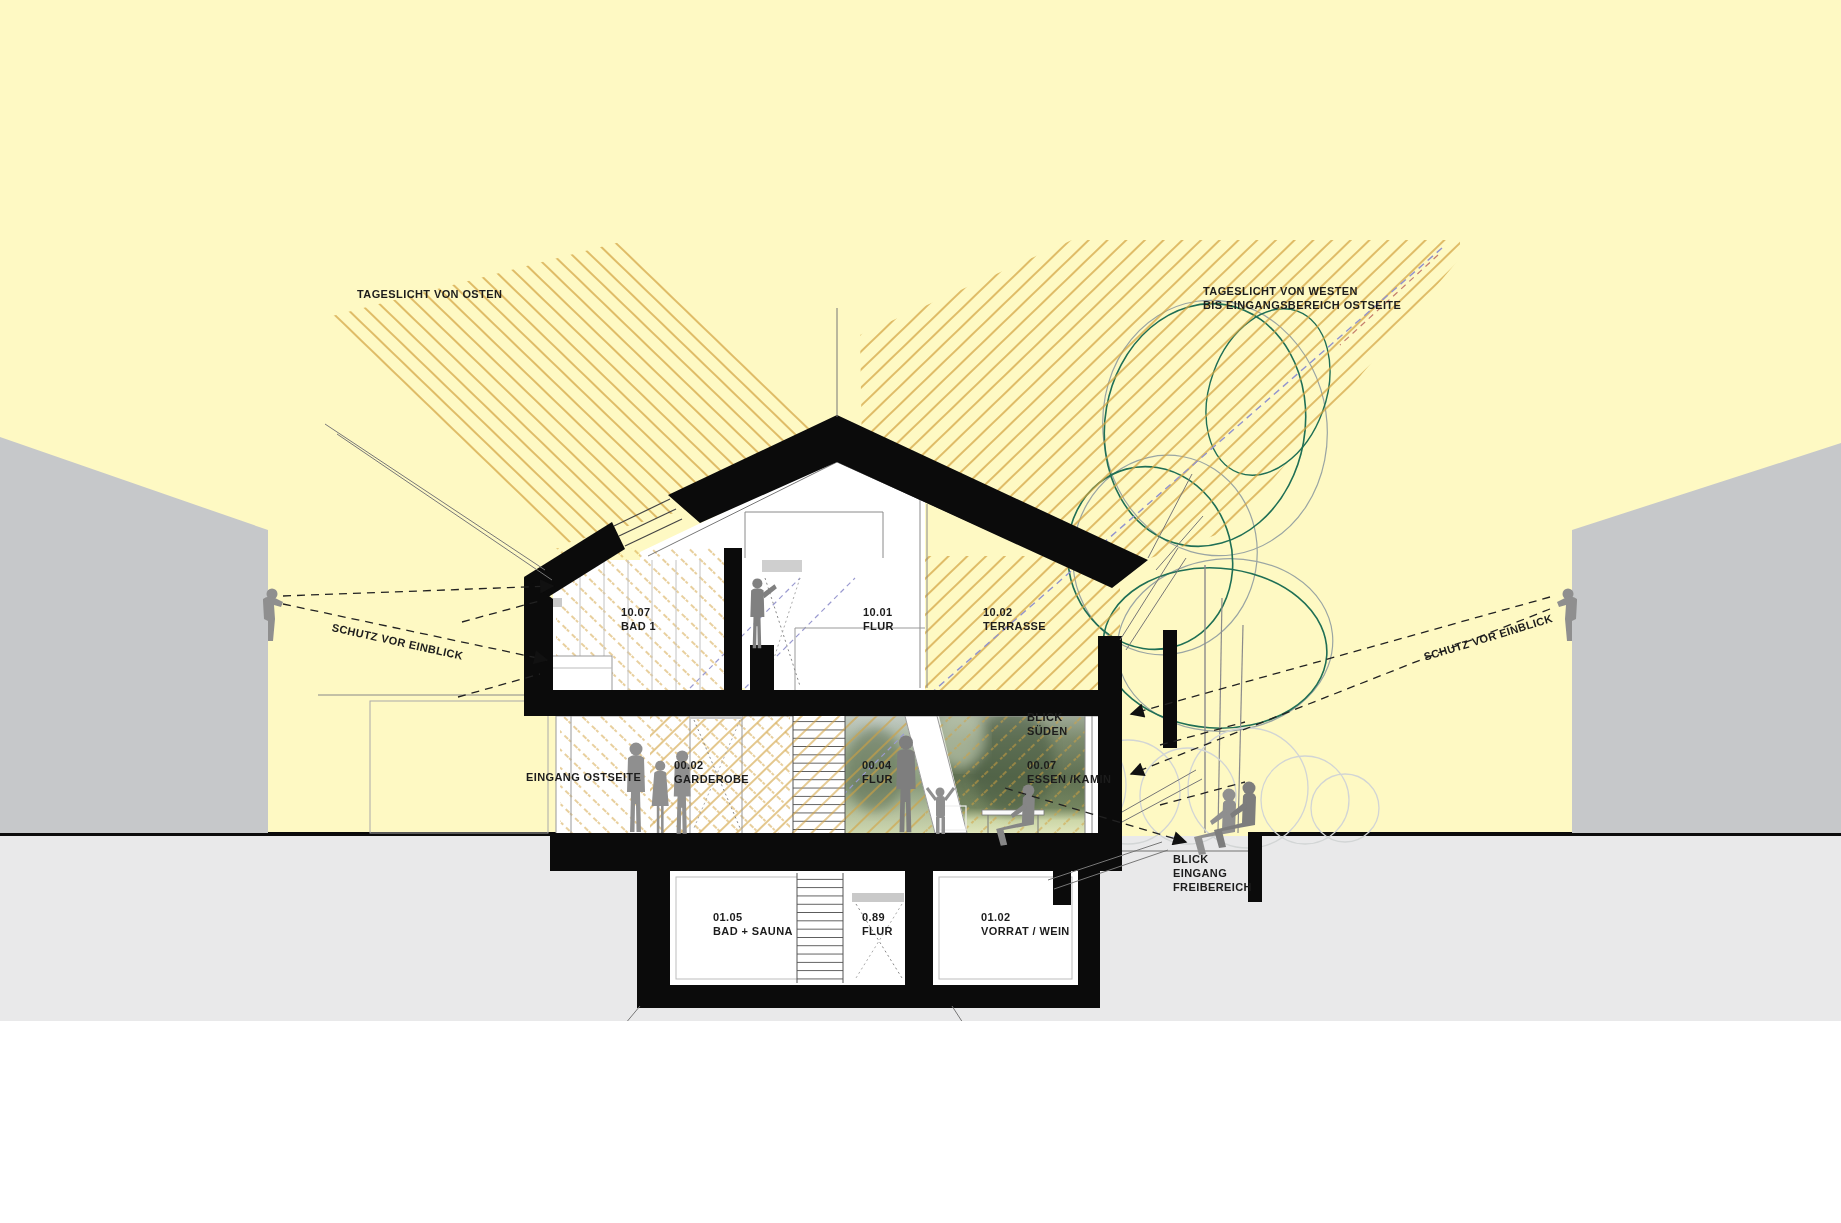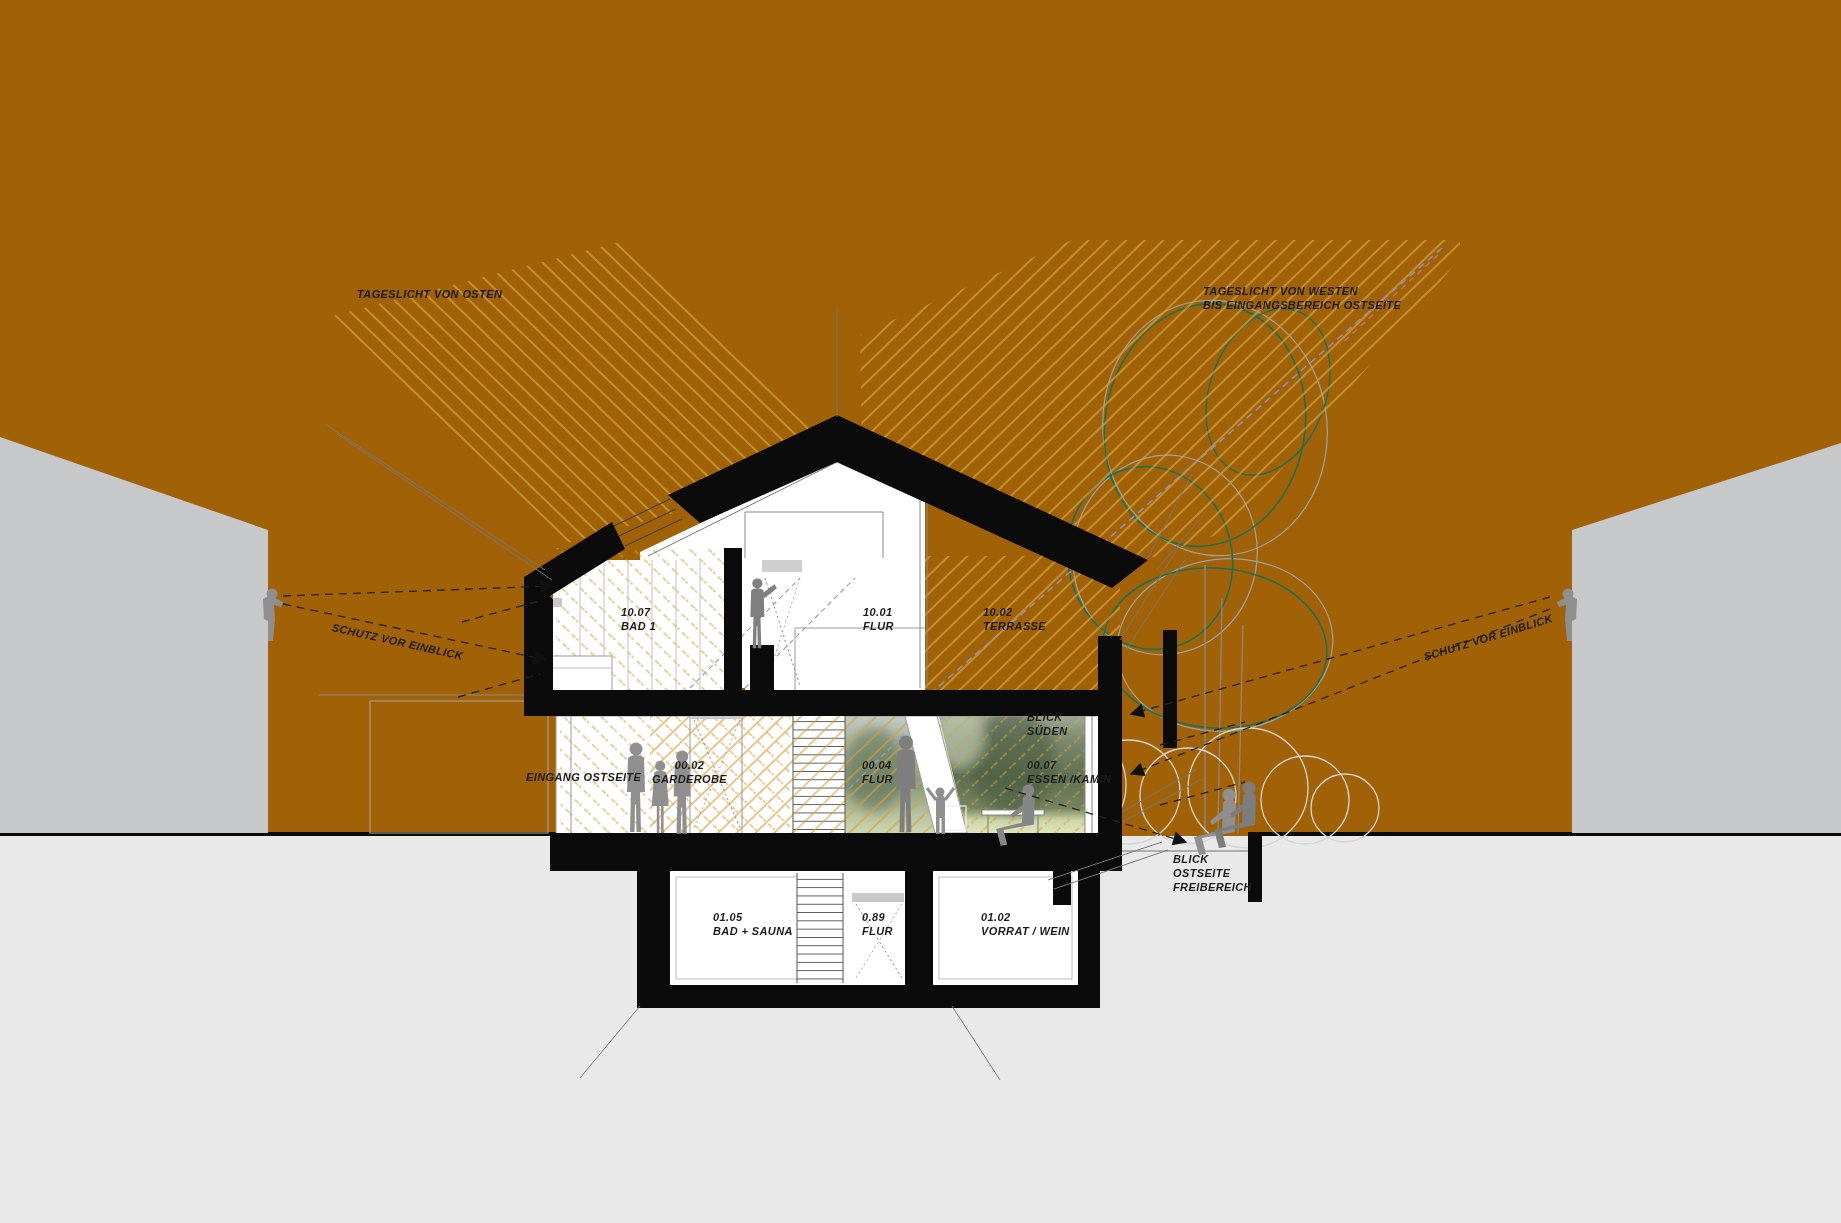--- a/index.html
+++ b/index.html
@@ -1,17 +1,17 @@
 <!DOCTYPE html>
 <html><head>
 <meta charset="utf-8">
 <style>
   html,body{margin:0;padding:0;background:#ffffff;}
-  .stage{position:relative;width:1841px;height:1223px;background:#a16207;overflow:hidden;
-         font-family:"Liberation Sans", sans-serif;font-style:italic;}
+  .stage{position:relative;width:1841px;height:1021px;background:#fef9c3;overflow:hidden;
+         font-family:"Liberation Sans", sans-serif;}
   .stage svg{position:absolute;left:0;top:0;}
   .lbl{position:absolute;color:#1c1c1c;font-size:11px;font-weight:bold;
        letter-spacing:0.4px;line-height:14px;white-space:nowrap;}
   .lbl .ln{display:block;}
   .rot-l{transform:rotate(12.5deg);transform-origin:left center;}
   .rot-r{transform:rotate(-17deg);transform-origin:left center;}
 </style>
 </head>
 <body>
 
@@ -327,21 +327,21 @@
   <span class="ln">BAD 1</span>
 </div>
 <div class="lbl" style="left:863px;top:605px;">
   <span class="ln">10.01</span>
   <span class="ln">FLUR</span>
 </div>
 <div class="lbl" style="left:983px;top:605px;">
   <span class="ln">10.02</span>
   <span class="ln">TERRASSE</span>
 </div>
-<div class="lbl" style="left:652px;top:758px;text-align:center;">
+<div class="lbl" style="left:674px;top:758px;">
   <span class="ln">00.02</span>
   <span class="ln">GARDEROBE</span>
 </div>
 <div class="lbl" style="left:862px;top:758px;">
   <span class="ln">00.04</span>
   <span class="ln">FLUR</span>
 </div>
 <div class="lbl" style="left:983px;top:758px;margin-left:44px;">
   <span class="ln">00.07</span>
   <span class="ln">ESSEN /KAMIN</span>
@@ -359,17 +359,17 @@
   <span class="ln">VORRAT / WEIN</span>
 </div>
 
 <div class="lbl" style="left:1027px;top:710px;">
   <span class="ln">BLICK</span>
   <span class="ln">SÜDEN</span>
 </div>
 
 <div class="lbl" style="left:1173px;top:852px;">
   <span class="ln">BLICK</span>
-  <span class="ln">OSTSEITE</span>
+  <span class="ln">EINGANG</span>
   <span class="ln">FREIBEREICH</span>
 </div>
 
 </div>
 
 </body></html>

